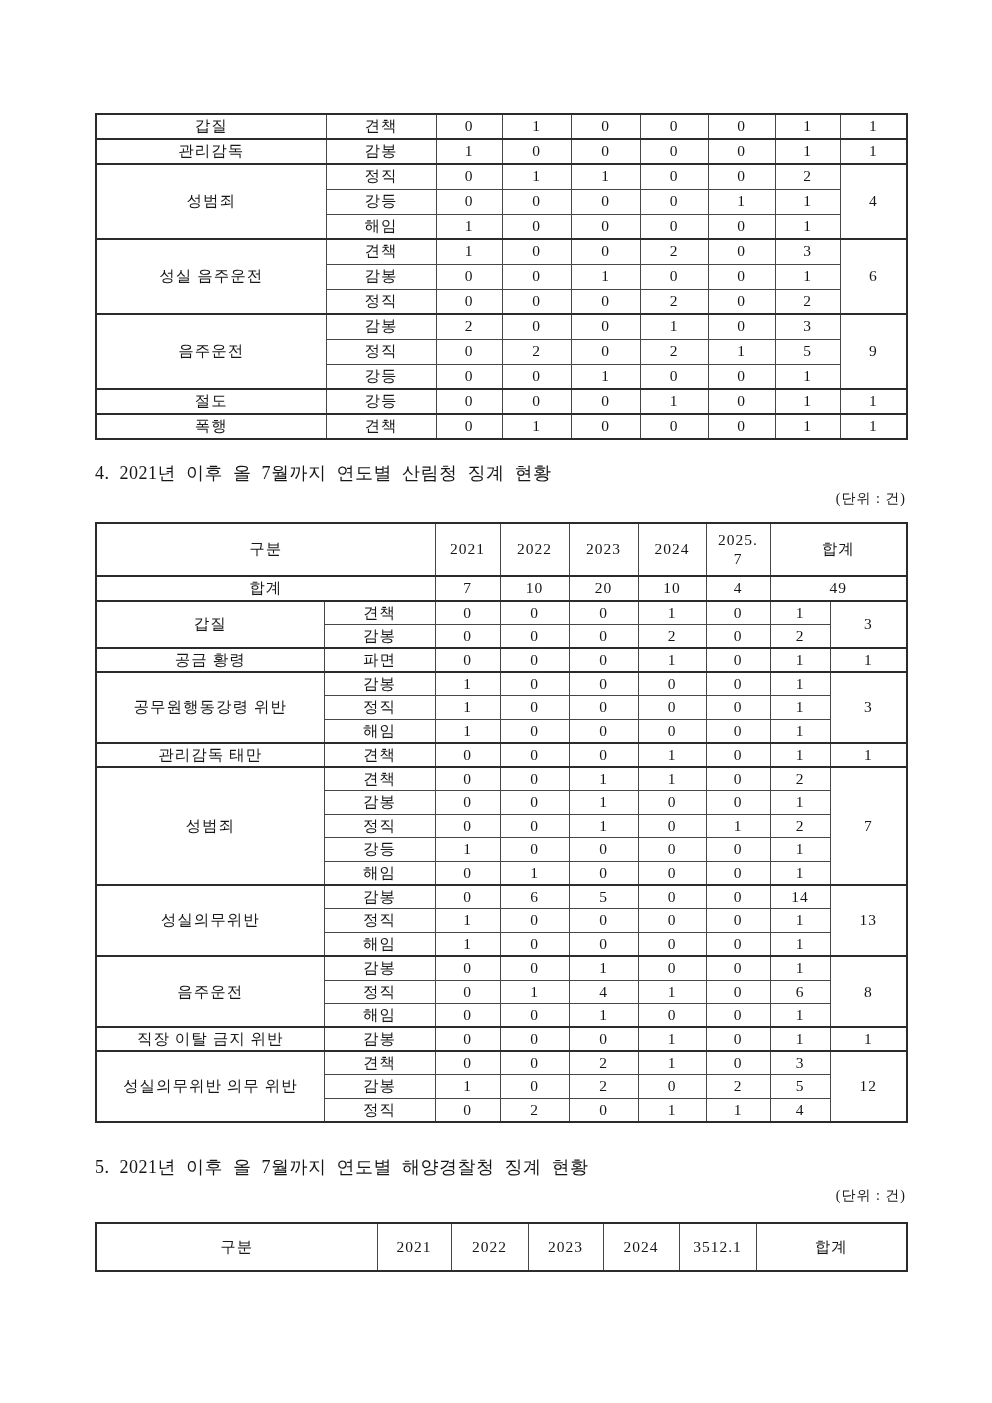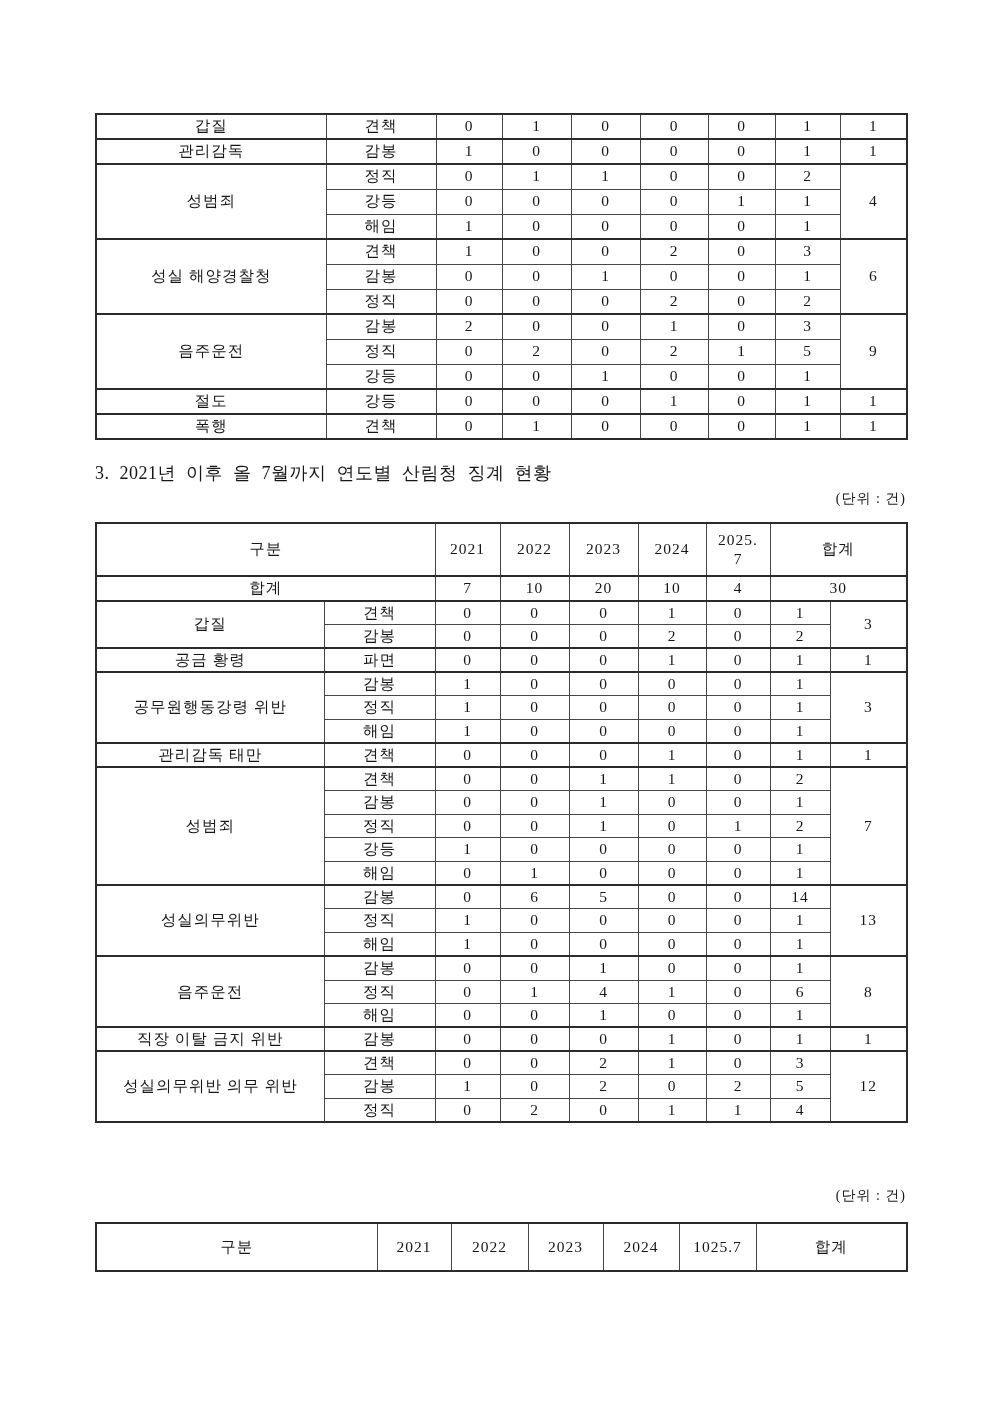--- a/index.html
+++ b/index.html
@@ -104,21 +104,21 @@
         <tr>
           <td>해임</td>
           <td>1</td>
           <td>0</td>
           <td>0</td>
           <td>0</td>
           <td>0</td>
           <td>1</td>
         </tr>
         <tr class="group-start">
-          <td rowspan="3">성실 해양경찰청</td>
+          <td rowspan="3">성실 음주운전</td>
           <td>견책</td>
           <td>1</td>
           <td>0</td>
           <td>0</td>
           <td>2</td>
           <td>0</td>
           <td>3</td>
           <td rowspan="3">6</td>
         </tr>
         <tr>
@@ -186,21 +186,21 @@
           <td>1</td>
           <td>0</td>
           <td>0</td>
           <td>0</td>
           <td>1</td>
           <td>1</td>
         </tr>
       </tbody>
   </table>
 
-  <div class="section-title" id="title-4">3. 2021년 이후 올 7월까지 연도별 산림청 징계 현황</div>
+  <div class="section-title" id="title-4">4. 2021년 이후 올 7월까지 연도별 산림청 징계 현황</div>
   <div class="unit-note" id="unit-4">(단위 : 건)</div>
 
   <table class="doc-table" id="table-forest">
     <colgroup>
       <col style="width:228px">
         <col style="width:111px">
         <col style="width:65px">
         <col style="width:69px">
       <col style="width:69px">
         <col style="width:68px">
@@ -221,21 +221,21 @@
         </tr>
       </thead>
     <tbody>
         <tr class="sum-row group-start">
           <td colspan="2">합계</td>
           <td>7</td>
           <td>10</td>
           <td>20</td>
           <td>10</td>
           <td>4</td>
-          <td colspan="2">30</td>
+          <td colspan="2">49</td>
         </tr>
         <tr class="group-start">
           <td rowspan="2">갑질</td>
           <td>견책</td>
           <td>0</td>
           <td>0</td>
           <td>0</td>
           <td>1</td>
           <td>0</td>
           <td>1</td>
@@ -442,38 +442,39 @@
           <td>0</td>
           <td>2</td>
           <td>0</td>
           <td>1</td>
           <td>1</td>
           <td>4</td>
         </tr>
       </tbody>
   </table>
 
+  <div class="section-title" id="title-5">5. 2021년 이후 올 7월까지 연도별 해양경찰청 징계 현황</div>
   <div class="unit-note" id="unit-5">(단위 : 건)</div>
 
   <table class="doc-table" id="table-coast">
     <colgroup>
       <col style="width:281px">
         <col style="width:74px">
         <col style="width:77px">
         <col style="width:75px">
       <col style="width:76px">
         <col style="width:77px">
         <col style="width:151px">
     </colgroup>
     <thead>
         <tr class="header-row group-start">
           <th>구분</th>
           <th>2021</th>
           <th>2022</th>
           <th>2023</th>
           <th>2024</th>
-          <th>1025.7</th>
+          <th>3512.1</th>
           <th>합계</th>
         </tr>
       </thead>
   </table>
 
 </div>
 
 </body></html>

